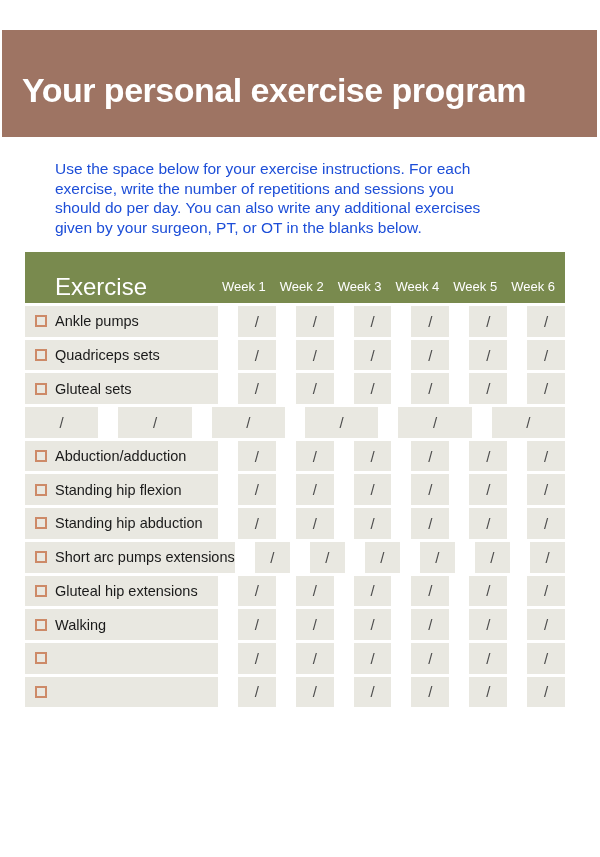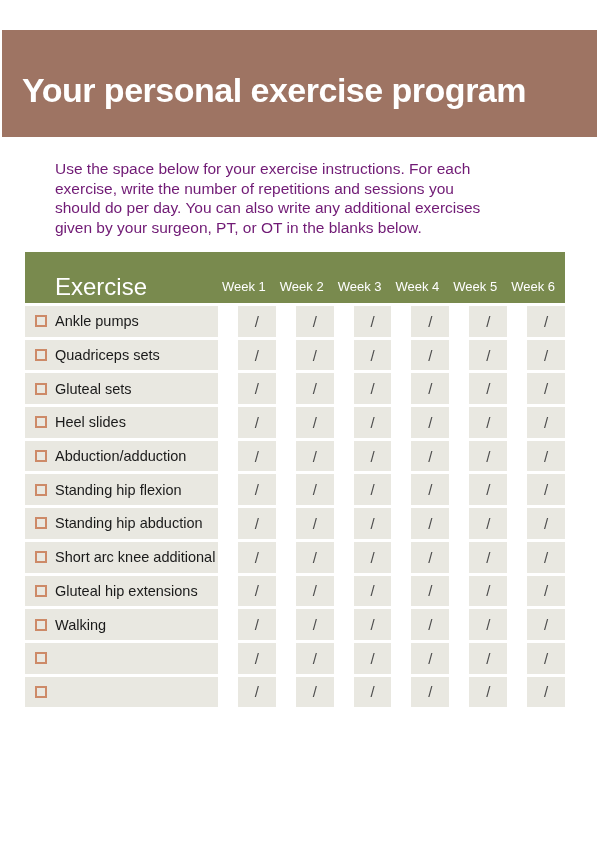--- a/index.html
+++ b/index.html
@@ -14,21 +14,21 @@
     font-family:"Liberation Sans", sans-serif;}
   .page{position:relative;width:528px;height:857px;background:#ffffff;}
 
   
   .banner{position:absolute;left:2px;top:30px;width:595px;height:107px;
     background:var(--brown);display:flex;align-items:center;padding:14px 0 0 20px;}
   .banner h1{color:#ffffff;font-size:34px;font-weight:bold;letter-spacing:-0.5px;
     white-space:nowrap;}
 
   
-  .intro{position:absolute;left:55px;top:159px;width:500px;color:#701a75;
+  .intro{position:absolute;left:55px;top:159px;width:500px;color:#1d4ed8;
     font-size:15.5px;line-height:19.5px;}
   .intro div{white-space:nowrap;}
 
   
   .xtable{position:absolute;left:25px;top:252px;width:540px;}
   .thead{position:relative;width:540px;height:51px;background:var(--green);}
   .th-exercise{position:absolute;left:30px;top:21px;color:#ffffff;font-size:24px;}
   .th-weeks{position:absolute;left:193px;top:0;width:347px;height:51px;}
   .reps-label{position:absolute;left:0;top:7px;padding-left:10px;color:#ffffff;
     font-size:13.5px;white-space:nowrap;}
@@ -142,24 +142,20 @@
             <span class="slash">/</span>
           </div>
           <div class="cell week-cell">
             <span class="slash">/</span>
           </div>
           <div class="cell week-cell">
             <span class="slash">/</span>
           </div>
         </div>
         <div class="trow">
-          <div class="cell exercise-cell">
-            <span class="checkbox"></span>
-            <span class="row-label">Heel slides</span>
-          </div>
           <div class="cell week-cell">
             <span class="slash">/</span>
           </div>
           <div class="cell week-cell">
             <span class="slash">/</span>
           </div>
           <div class="cell week-cell">
             <span class="slash">/</span>
           </div>
           <div class="cell week-cell">
@@ -240,21 +236,21 @@
           <div class="cell week-cell">
             <span class="slash">/</span>
           </div>
           <div class="cell week-cell">
             <span class="slash">/</span>
           </div>
         </div>
         <div class="trow">
           <div class="cell exercise-cell">
             <span class="checkbox"></span>
-            <span class="row-label">Short arc knee additional</span>
+            <span class="row-label">Short arc pumps extensions</span>
           </div>
           <div class="cell week-cell">
             <span class="slash">/</span>
           </div>
           <div class="cell week-cell">
             <span class="slash">/</span>
           </div>
           <div class="cell week-cell">
             <span class="slash">/</span>
           </div>

